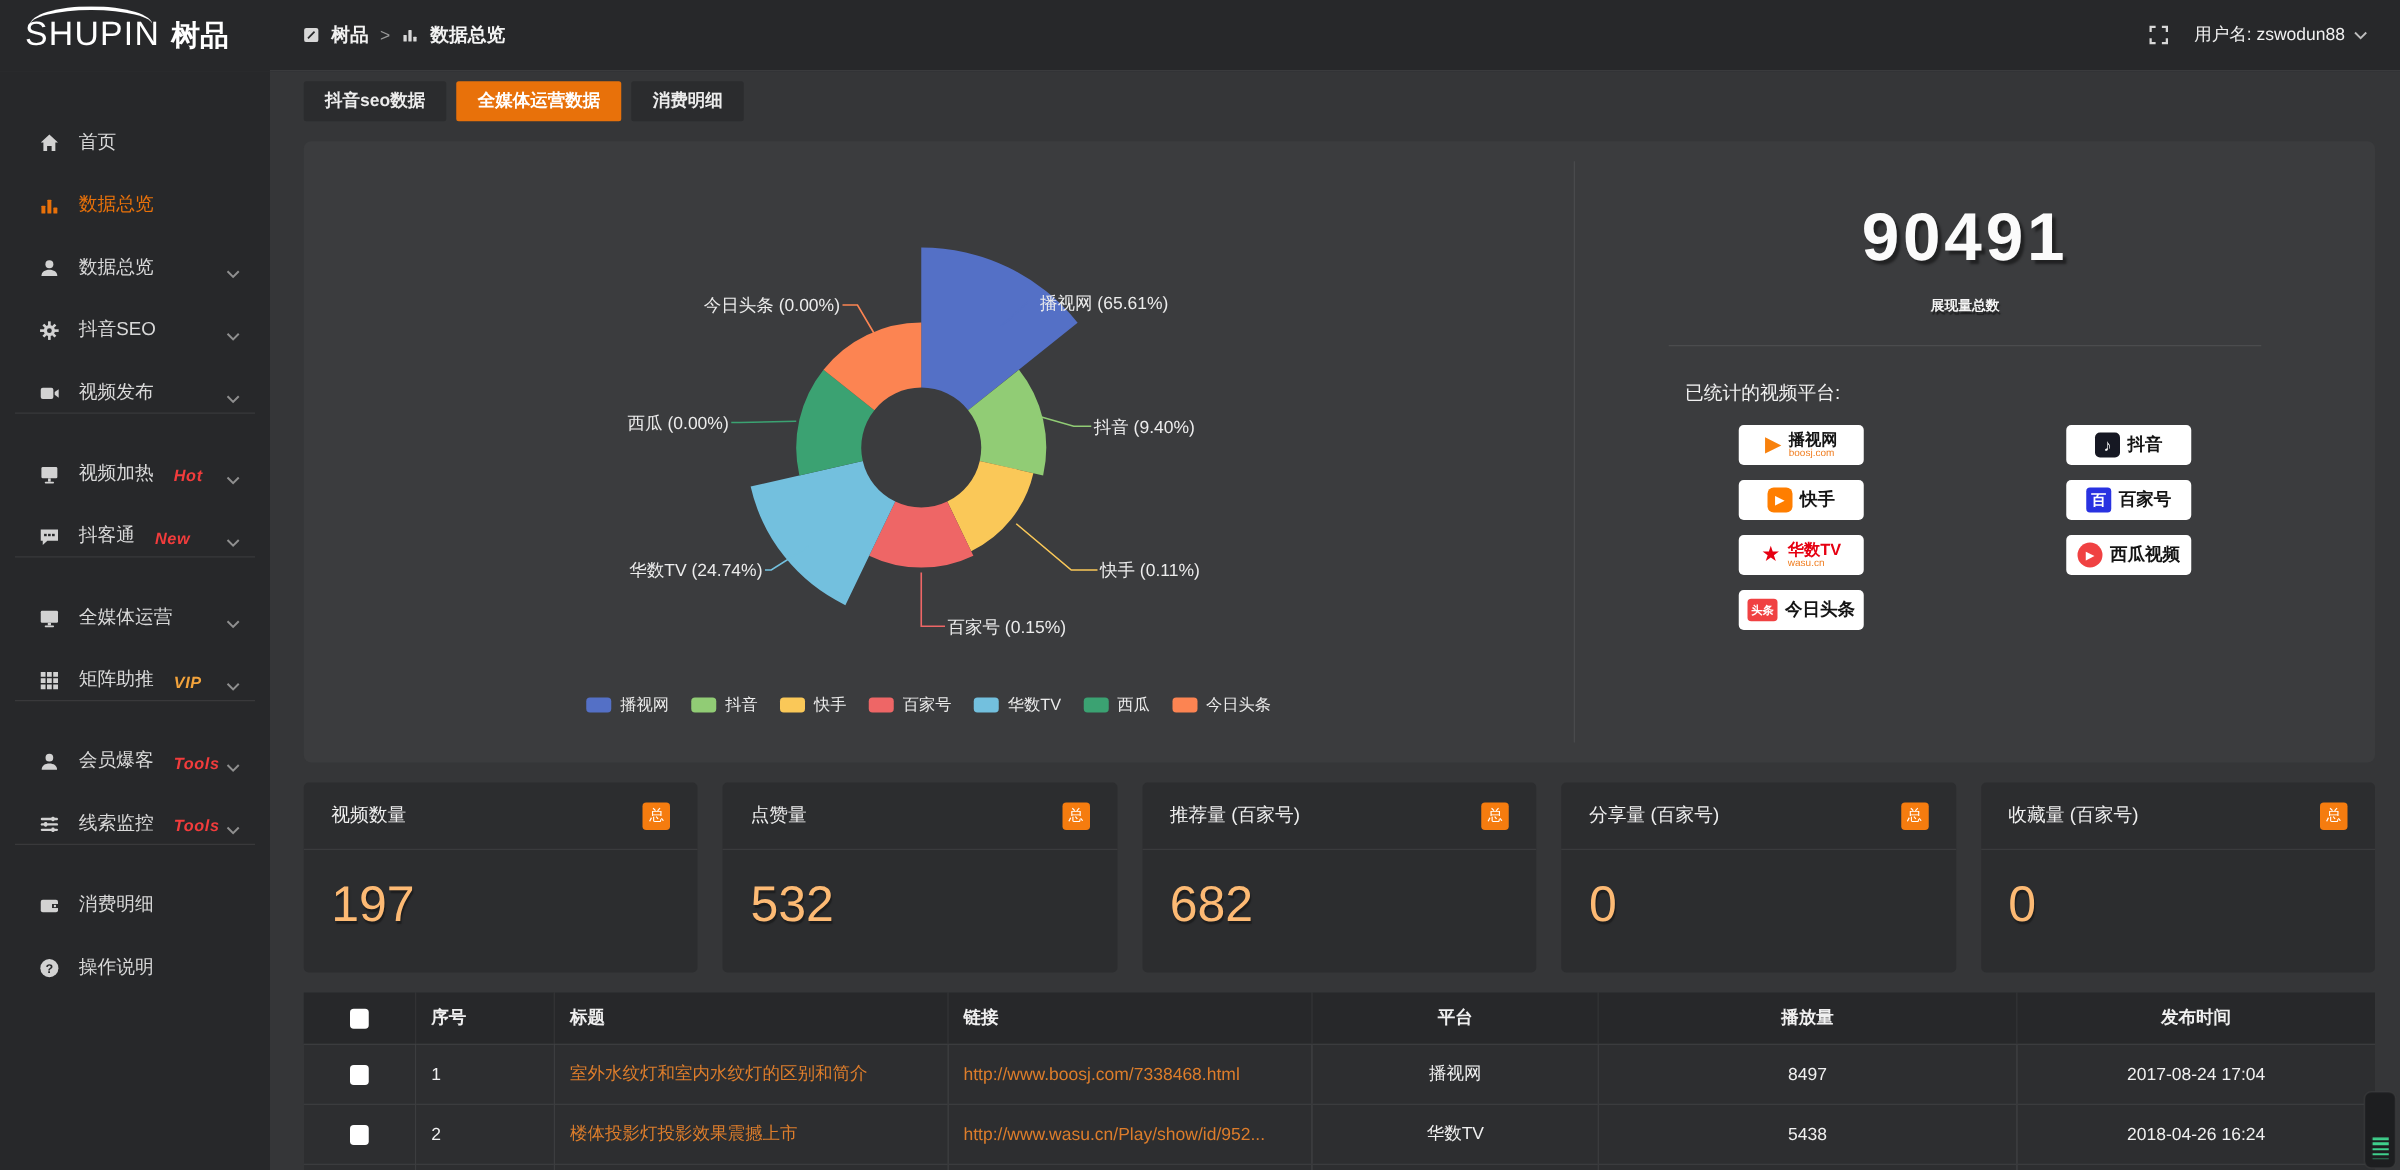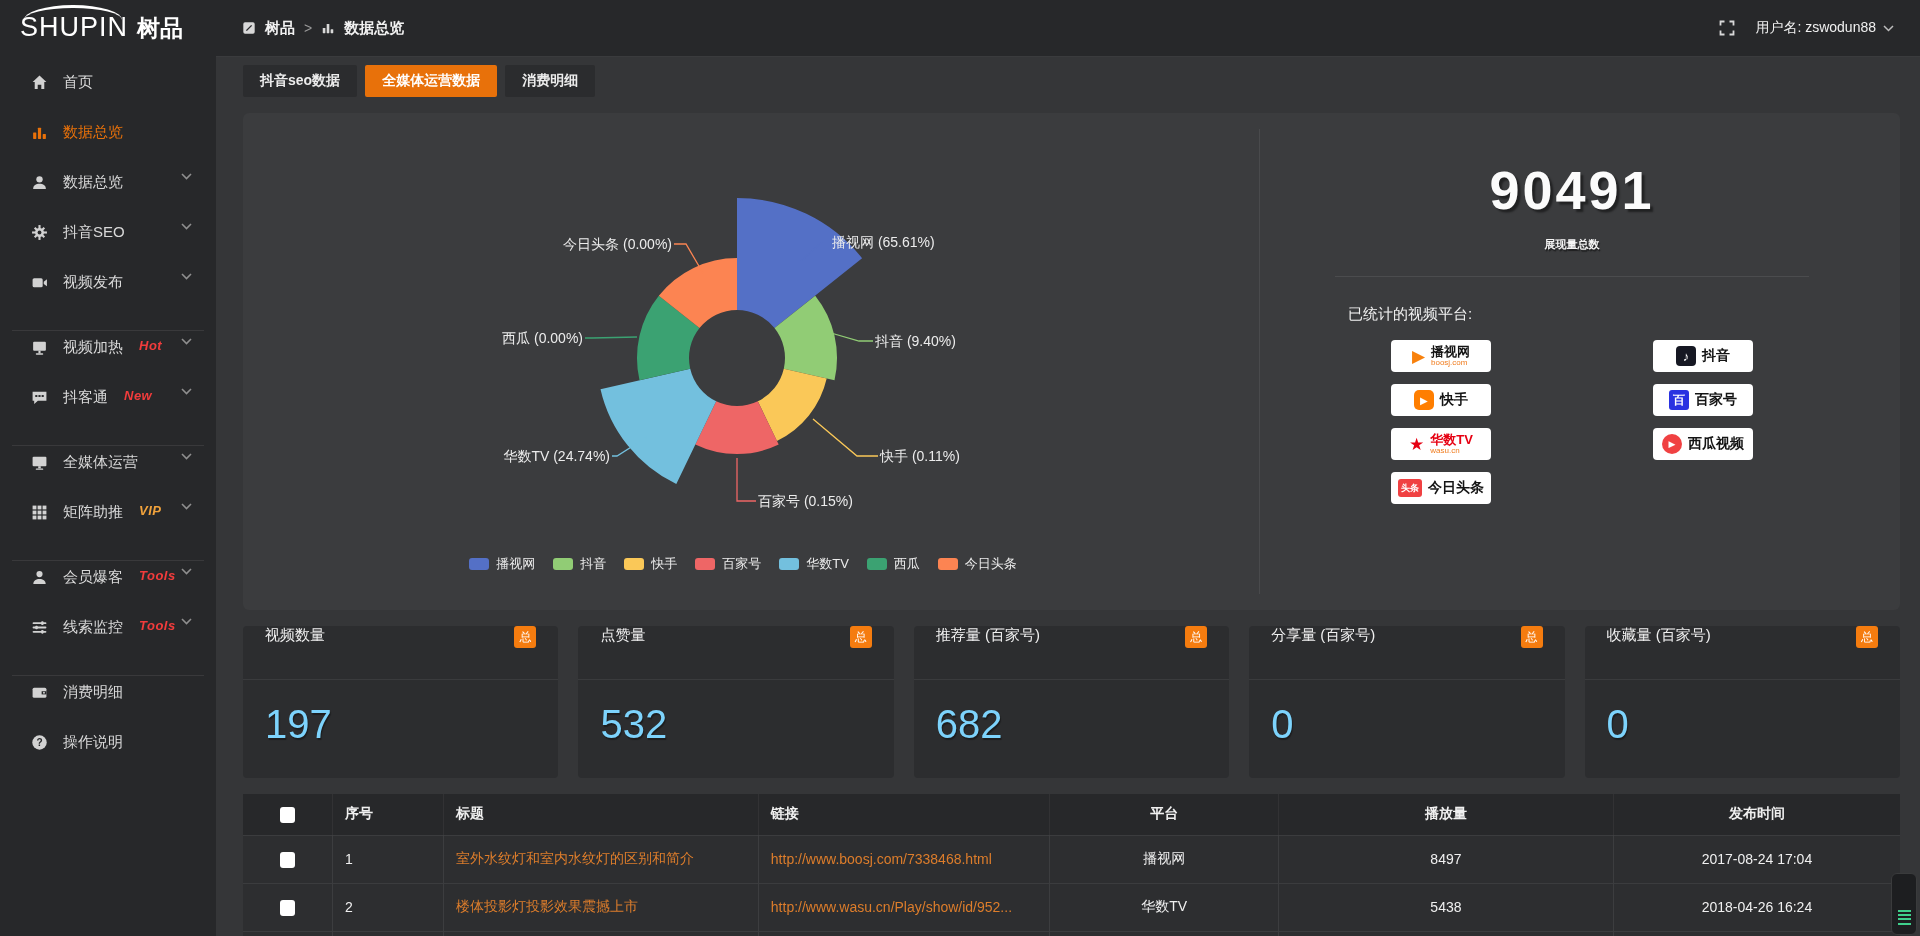--- a/index.html
+++ b/index.html
@@ -18,21 +18,21 @@
   .crumb{display:flex;align-items:center;gap:9px;font-size:15px;color:#f2f2f2;font-weight:bold}
   .crumb .cic{display:flex;color:#d8d8d8}
   .crumb-sep{color:#9a9a9a;font-weight:normal;font-size:14px}
   .head-right{margin-left:auto;display:flex;align-items:center;gap:20px}
   .fs-btn{display:flex;color:#d8d8d8;cursor:pointer}
   .user-box{display:flex;align-items:center;gap:7px;font-size:14px;color:#f0f0f0;cursor:pointer}
   .user-box .chev{color:#bdbdbd;display:flex}
 
   
   .sidebar{background:#27282a;padding-top:16px;overflow:hidden}
-  .side-item{display:flex;align-items:flex-start;height:50px;padding:0 24px 0 30px;font-size:15px;color:#d9d9d9;cursor:pointer}
+  .side-item{display:flex;align-items:flex-end;height:50px;padding:0 24px 0 30px;font-size:15px;color:#d9d9d9;cursor:pointer}
   .side-item .ic{width:18px;height:18px;margin-right:15px;display:flex;align-items:center;justify-content:center;color:#d2d2d2;flex:none}
   .side-item.active{color:#e8710a}
   .side-item.active .ic{color:#e8710a}
   .side-badge{font-style:italic;font-weight:bold;font-size:13px;margin-left:16px;letter-spacing:.5px}
   .side-item .chev{margin-left:auto;color:#8f8f8f;display:flex}
   .side-divider{height:1px;background:#39393b;margin:7px 12px}
 
   
   .main{padding:8px 20px 0 27px;overflow:hidden}
   .tabs{display:flex;gap:8px;margin-top:0}
@@ -64,25 +64,25 @@
   .plogo.dy{width:20px;height:20px;background:#161823;border-radius:4px;color:#fff;font-size:13px}
   .plogo.ks{width:20px;height:20px;background:#ff7e00;border-radius:5px;color:#fff;font-size:10px}
   .plogo.bjh{width:20px;height:20px;background:#2932e1;border-radius:3px;color:#fff;font-size:12px;font-weight:bold}
   .plogo.wasu{color:#e60012;font-size:17px}
   .plogo.xg{width:20px;height:20px;background:#f04142;border-radius:50%;color:#fff;font-size:9px}
   .plogo.tt{height:18px;padding:0 3px;background:#f04142;border-radius:3px;color:#fff;font-size:9px;font-weight:bold}
 
   
   .cards{display:grid;grid-template-columns:repeat(5,1fr);gap:20px;margin-top:16px}
   .card{background:#2c2d2f;border-radius:4px;height:152px}
-  .card-head{height:54px;display:flex;align-items:flex-start;justify-content:space-between;padding:0 22px;
+  .card-head{height:54px;display:flex;align-items:center;justify-content:space-between;padding:0 22px;
     border-bottom:1px solid #3a3b3d;font-size:15px;color:#f0f0f0}
   .badge-total{width:22px;height:22px;background:#f57c0f;color:#fff;font-size:12px;border-radius:3px;
     display:flex;align-items:center;justify-content:center;cursor:pointer}
-  .card-val{padding:22px 22px 0;font-size:40px;color:#7dd3fc;text-shadow:1px 2px 1px rgba(0,0,0,.35)}
+  .card-val{padding:22px 22px 0;font-size:40px;color:#fdba74;text-shadow:1px 2px 1px rgba(0,0,0,.35)}
 
   
   .data-table{width:100%;margin-top:16px;border-collapse:collapse;font-size:14px;table-layout:fixed}
   .data-table thead tr{background:#27282a;height:41px}
   .data-table th{font-weight:bold;color:#f0f0f0;text-align:left;padding:0 12px;border-right:1px solid rgba(255,255,255,.05)}
   .data-table th:last-child,.data-table td:last-child{border-right:none}
   .data-table tbody tr{background:#2d2e30;height:48px;border-top:1px solid #3b3c3e}
   .data-table td{padding:0 12px;color:#f0f0f0;border-right:1px solid rgba(255,255,255,.04);
     white-space:nowrap;overflow:hidden;text-overflow:ellipsis}
   .c{text-align:center !important}

